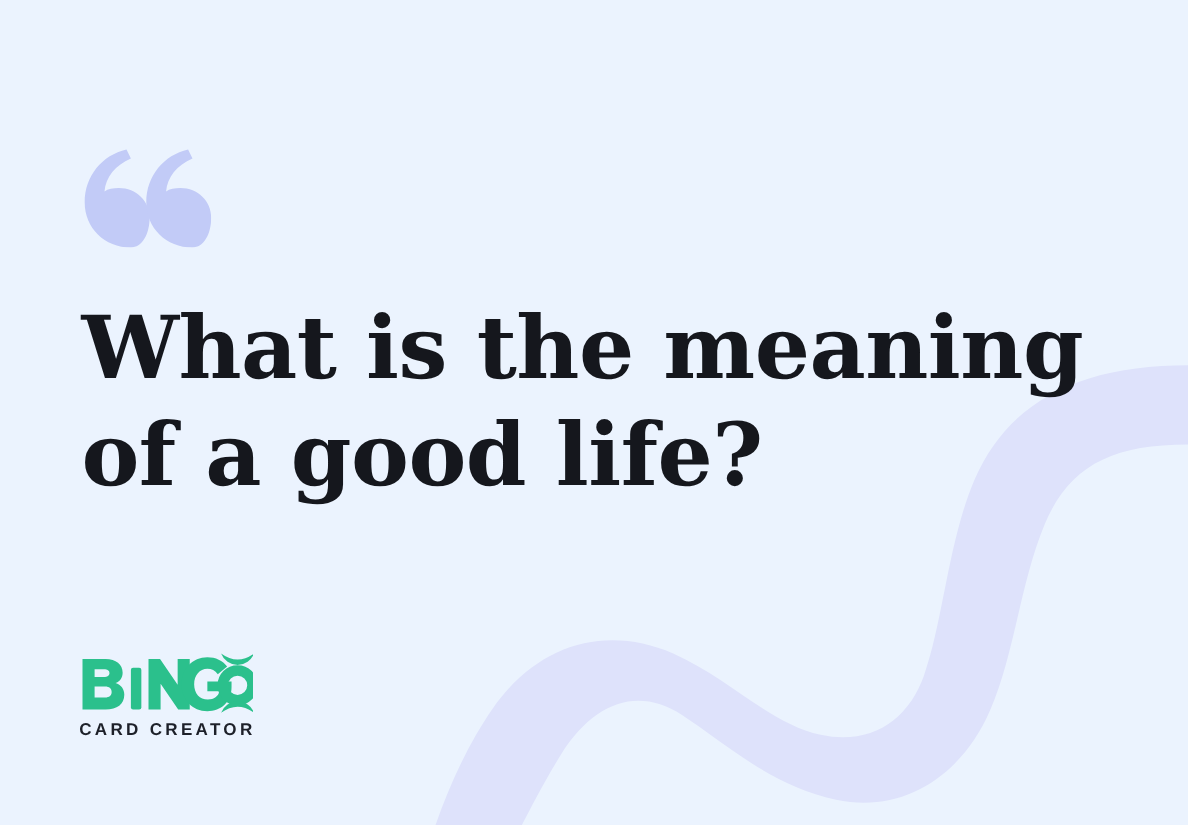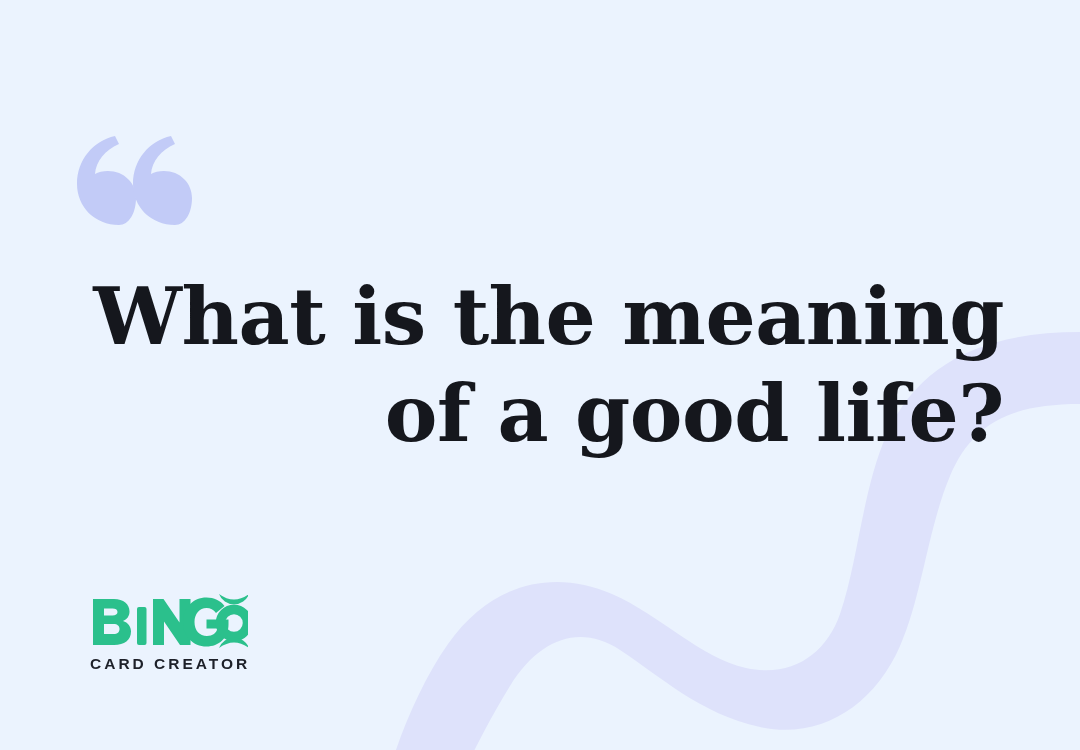--- a/index.html
+++ b/index.html
@@ -52,27 +52,26 @@
     width: 930px;
     z-index: 2;
     margin: 0;
     font-family: "DejaVu Serif", "Liberation Serif", serif;
     font-weight: 700;
     font-size: 79px;
     line-height: 97px;
     letter-spacing: -0.5px;
     color: #15171d;
     white-space: pre-wrap;
-    text-align: right;
   }
 
   
   #logo {
     position: absolute;
-    left: 90px;
+    left: 72px;
     top: 592px;
     z-index: 2;
     display: flex;
     flex-direction: column;
     align-items: flex-start;
   }
   #logo-wordmark {
     display: block;
     width: 158px;
     height: 58px;

